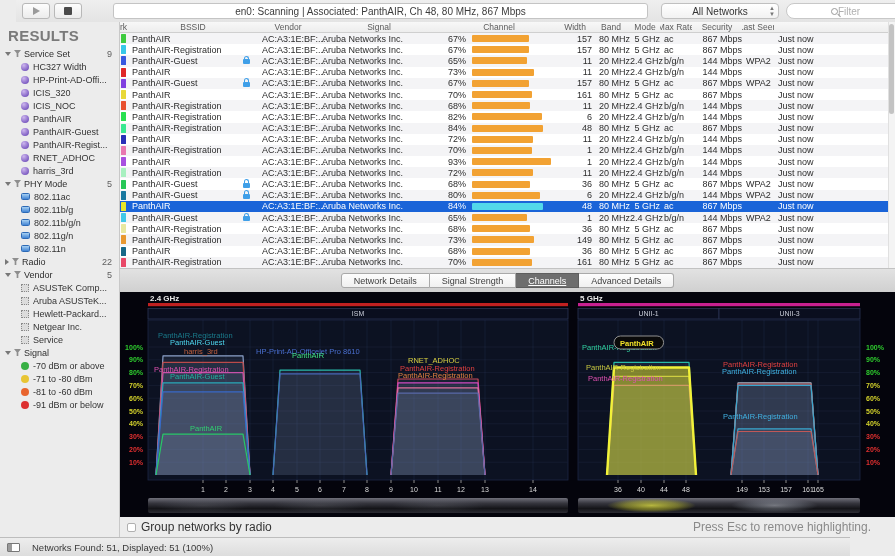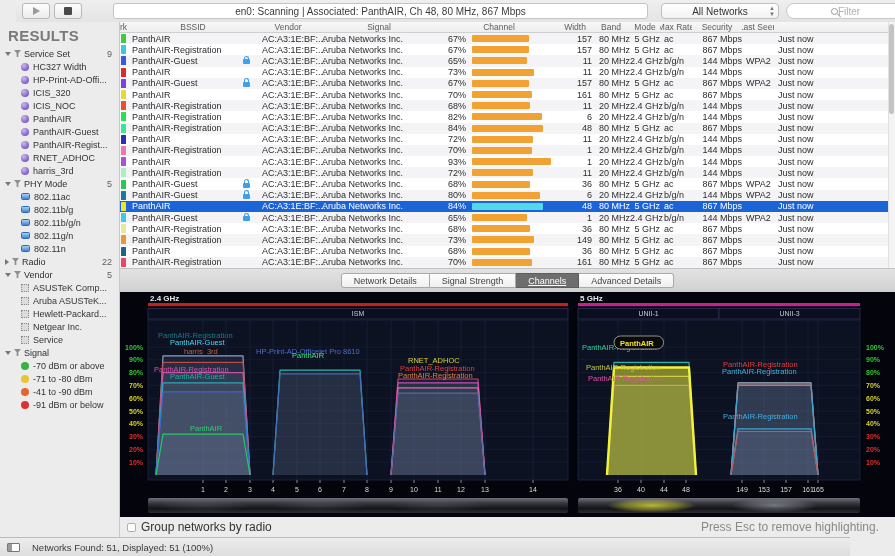--- a/index.html
+++ b/index.html
@@ -81,21 +81,21 @@
   .seg button:last-child{border-radius:0 3px 3px 0;}
   .seg button.active{background:#6e6e6e;color:#fff;border-color:#5e5e5e;text-decoration:underline;}
 
   
   .chart{position:absolute;left:120px;top:292px;width:775px;height:225px;background:#04040c;}
 
   
   .grouprow{position:absolute;left:120px;top:517px;width:775px;height:20px;background:#ececec;
     display:flex;align-items:center;font-size:12px;color:#333;}
   .cb{width:9px;height:9px;border:1px solid #b0b0b0;border-radius:2px;background:#fff;margin:0 5px 0 7px;}
-  .eschint{margin-left:auto;padding-right:16px;color:#8a8a8a;}
+  .eschint{margin-left:auto;padding-right:24px;color:#8a8a8a;}
   .statusbar{position:absolute;left:0;top:537px;width:850px;height:19px;
     background:linear-gradient(#ededed,#dddddd);border-top:1px solid #bdbdbd;
     display:flex;align-items:center;font-size:9.5px;color:#3a3a3a;}
   .sbicon{width:13px;height:9px;border:1px solid #777;border-radius:1px;margin:0 12px 0 7px;position:relative;background:#fff;}
   .sbicon::before{content:"";position:absolute;left:0;top:0;width:4px;height:7px;background:#9a9a9a;}
 </style>
 </head>
 <body>
 
 <div class="window">
@@ -235,21 +235,21 @@
         <div class="sitem">
           <span class="sigdot" style="background: rgb(56, 176, 68);"></span>
           <span>-70 dBm or above</span>
         </div>
         <div class="sitem">
           <span class="sigdot" style="background: rgb(232, 197, 52);"></span>
           <span>-71 to -80 dBm</span>
         </div>
         <div class="sitem">
           <span class="sigdot" style="background: rgb(232, 100, 46);"></span>
-          <span>-41 to -90 dBm</span>
+          <span>-81 to -60 dBm</span>
         </div>
         <div class="sitem">
           <span class="sigdot" style="background: rgb(221, 48, 48);"></span>
           <span>-91 dBm or below</span>
         </div>
       </div>
   </div>
 
   <div class="tablewrap">
     <div class="thead" id="thead">

